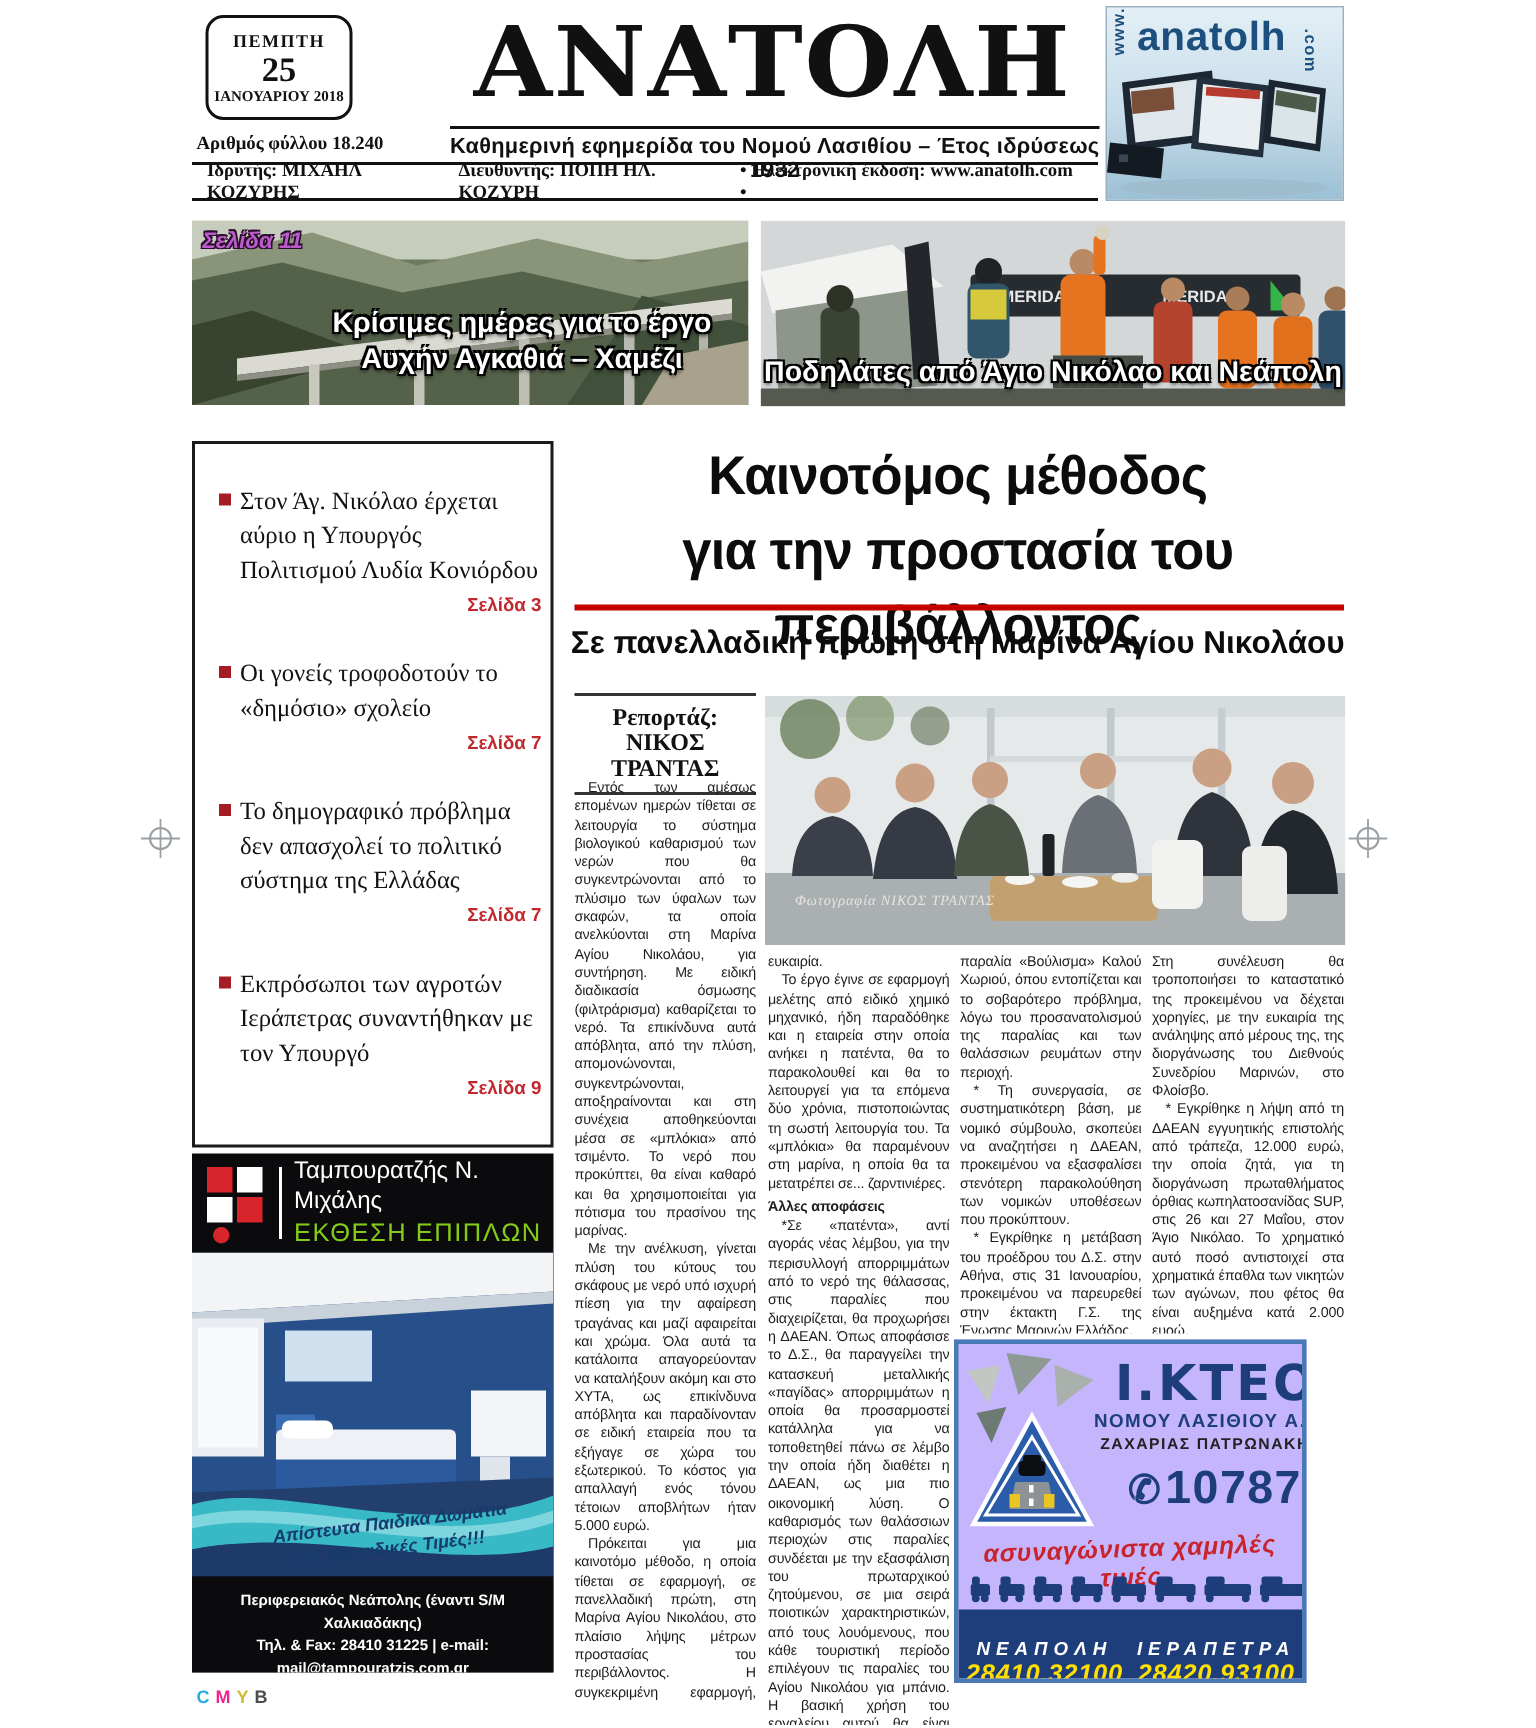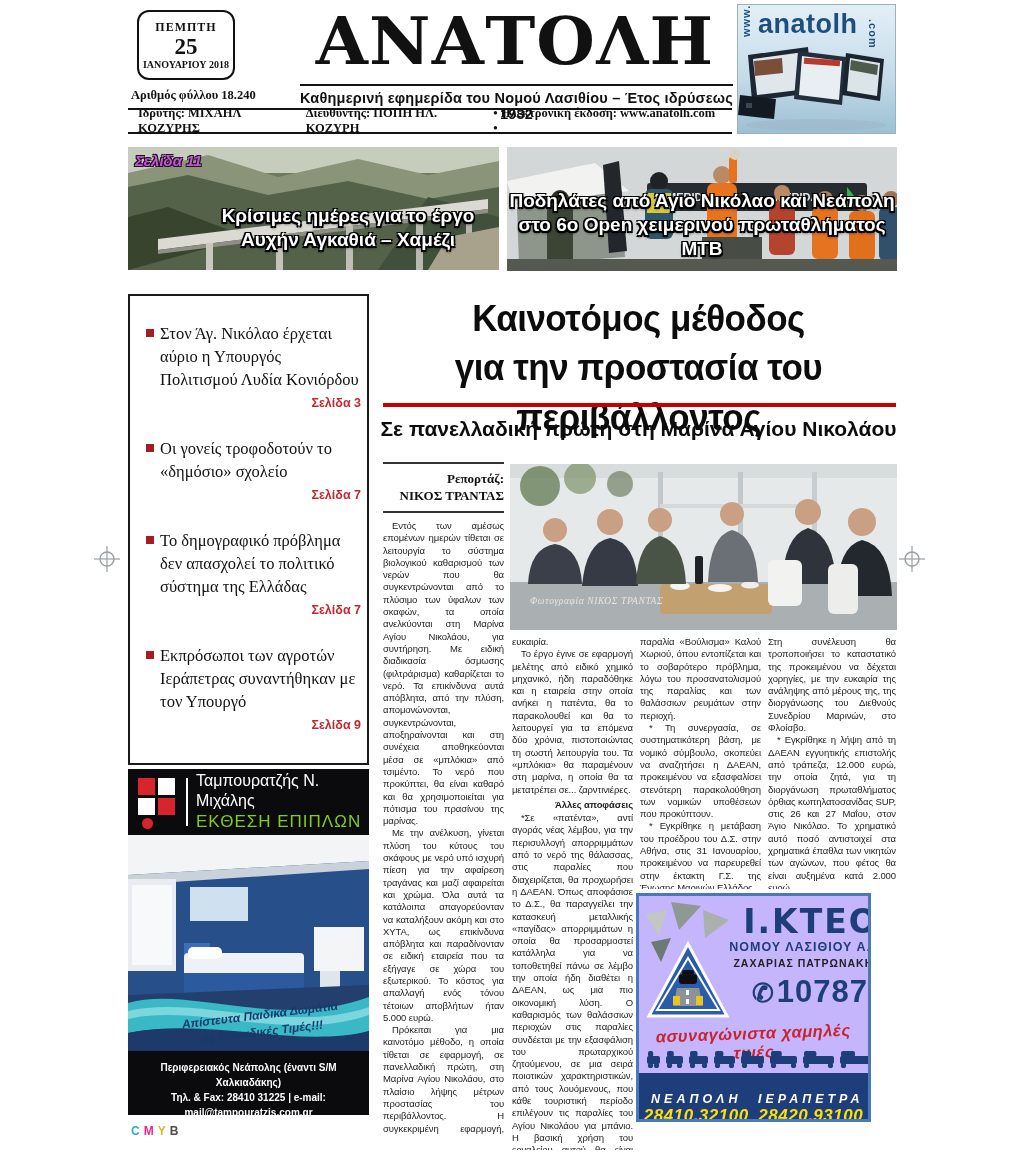--- a/index.html
+++ b/index.html
@@ -50,30 +50,30 @@
            padding-left:14px;position:relative;}
   .sb-text::before{content:"";position:absolute;left:0;top:7px;width:8px;height:8px;background:#a61c24;}
   .sb-page{text-align:right;color:#c3272e;font-weight:bold;font-size:12.5px;margin-top:5px;}
 
   
   .headline{left:380px;top:296px;width:517px;text-align:center;font-weight:bold;font-size:35px;line-height:48px;
             letter-spacing:-.5px;color:#0c0c0c;transform:scaleY(1.04);}
   .red-rule{left:383px;top:403px;width:513px;height:4px;background:#c40000;}
   .subhead{left:380px;top:417px;width:517px;text-align:center;font-weight:bold;font-size:21px;color:#0c0c0c;}
   .byline{left:383px;top:462px;width:121px;border-top:2px solid #333;border-bottom:2px solid #333;
-          text-align:right;font-family:"Liberation Serif",serif;font-weight:bold;font-size:13px;
+          text-align:center;font-family:"Liberation Serif",serif;font-weight:bold;font-size:16px;
           padding:6px 0 7px;line-height:17px;}
   .art-photo{left:510px;top:464px;width:387px;height:166px;overflow:hidden;}
   .photo-credit{position:absolute;left:20px;bottom:24px;font-family:"Liberation Serif",serif;font-style:italic;
                 font-size:9.5px;color:#f0e9e2;letter-spacing:.6px;opacity:.9;}
   .col{width:121px;font-size:9.5px;line-height:12.3px;text-align:justify;letter-spacing:-.1px;overflow:hidden;color:#1c1c1c;}
   .col p{margin:0;}
   .col p.blk-p{text-indent:9px;}
   .col p.blk-cont{text-indent:0;}
-  .col p.blk-h{font-weight:bold;text-align:right;margin:3px 0 1px;text-indent:0;}
+  .col p.blk-h{font-weight:bold;text-align:left;margin:3px 0 1px;text-indent:0;}
   #col0{left:383px;top:520px;height:616px;}
   #col1{left:512px;top:636px;height:514px;}
   #col2{left:640px;top:636px;height:253px;}
   #col3{left:768px;top:636px;height:253px;width:128px;}
 
   
   .furn{left:128px;top:769px;width:241px;height:346px;background:#0b0b0d;overflow:hidden;}
   .furn-head{position:absolute;left:0;top:0;width:100%;height:66px;display:flex;align-items:center;}
   .furn-logo{width:44px;height:52px;margin-left:8px;position:relative;flex:none;}
   .furn-logo i{position:absolute;width:17px;height:17px;}
@@ -204,21 +204,20 @@
         <rect x="305" y="60" width="26" height="52" rx="6" fill="#e5731f"></rect>
       <circle cx="355" cy="56" r="8" fill="#b98a63"></circle>
         <rect x="342" y="64" width="26" height="50" rx="6" fill="#e0701c"></rect>
       <circle cx="384" cy="52" r="8" fill="#9f7450"></circle>
         <rect x="372" y="60" width="22" height="54" rx="6" fill="#30506c"></rect>
       <rect x="0" y="112" width="390" height="12" fill="#55594f"></rect>
       <rect x="195" y="90" width="60" height="22" fill="#474c44"></rect>
     </svg>
     <div class="t-caption">
       <div>Ποδηλάτες από Άγιο Νικόλαο και Νεάπολη</div>
-      <div>στο 6ο Open χειμερινού πρωταθλήματος MTB</div>
     </div>
   </div>
 
   <div class="abs sidebar" id="sidebar-items">
       <div class="sb-item">
         <div class="sb-text">Στον Άγ. Νικόλαο έρχεται αύριο η Υπουργός Πολιτισμού Λυδία Κονιόρδου</div>
         <div class="sb-page">Σελίδα 3</div>
       </div>
       <div class="sb-item">
         <div class="sb-text">Οι γονείς τροφοδοτούν το «δημόσιο» σχολείο</div>

